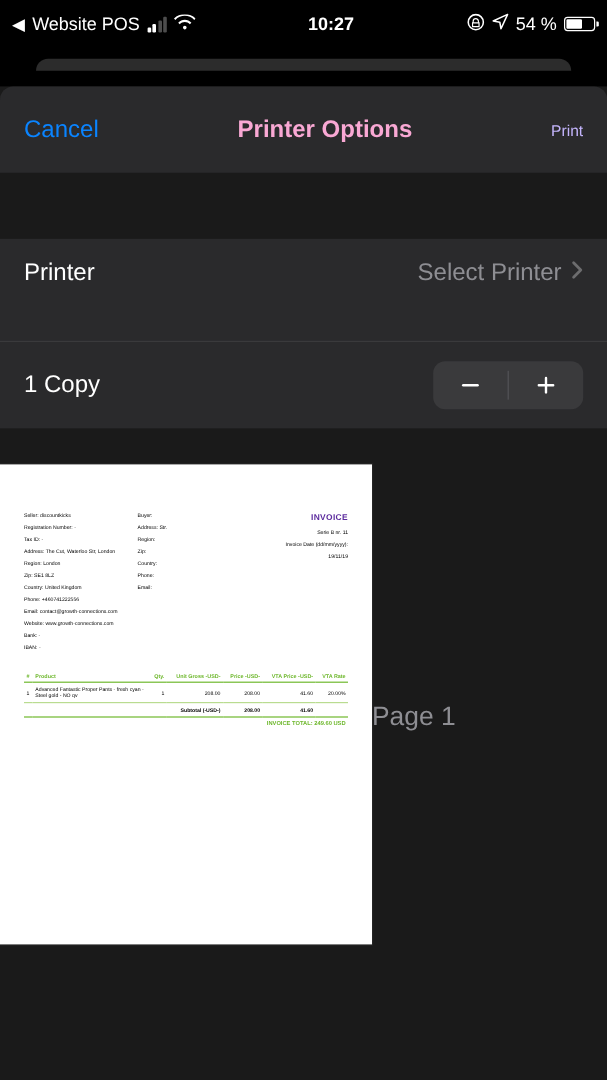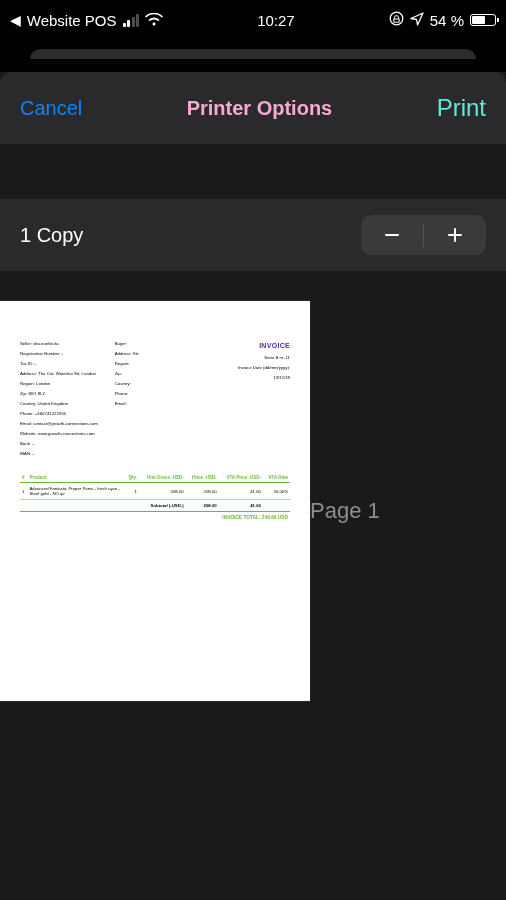--- a/index.html
+++ b/index.html
@@ -17,21 +17,21 @@
     height: 40px;
     display: flex;
     align-items: center;
     justify-content: space-between;
     padding: 0 10px;
     font-size: 15px;
     font-weight: 500;
   }
   .status-left, .status-right { display: flex; align-items: center; gap: 6px; }
   .status-left .back-caret { font-size: 14px; }
-  .time { font-weight: 400; }
+  .time { font-weight: 700; }
   .battery {
     display: inline-block;
     width: 26px; height: 12px;
     border: 1.5px solid #fff;
     border-radius: 3px;
     position: relative;
   }
   .battery::after {
     content: '';
     position: absolute;
@@ -65,21 +65,21 @@
     height: 72px;
     background: #2a2a2c;
     display: flex;
     align-items: center;
     justify-content: space-between;
     padding: 0 20px;
     border-radius: 11px 11px 0 0;
   }
   .nav-left { color: #0a84ff; font-size: 20px; }
   .nav-title { font-size: 20px; font-weight: 600; color: #f9a8d4; }
-  .nav-right { color: #5eead4; font-size: 24px; }
+  .nav-right { color: #c4b5fd; font-size: 13px; }
 
   .settings {
     margin-top: 55px;
     background: #2a2a2c;
   }
   .row {
     display: flex;
     align-items: center;
     justify-content: space-between;
     padding: 16px 20px;
@@ -230,20 +230,31 @@
 
 <div class="sheet">
 
   <div class="nav-bar">
     <div class="nav-left">Cancel</div>
     <div class="nav-title">Printer Options</div>
     <div class="nav-right">Print</div>
   </div>
 
   <div class="settings">
+    <div class="row">
+      <div class="row-label">Printer</div>
+      <div class="row-value">
+        <span>Select Printer</span>
+        <span class="chevron">
+          <svg width="10" height="16" viewBox="0 0 10 16">
+              <path d="M2 2l6 6-6 6" fill="none" stroke="#6c6c6e" stroke-width="2.3" stroke-linecap="round" stroke-linejoin="round"></path>
+            </svg>
+        </span>
+      </div>
+    </div>
     <div class="row">
       <div class="row-label">1 Copy</div>
       <div class="stepper">
         <div class="btn">
           <svg width="18" height="18" viewBox="0 0 18 18">
               <path d="M3 9h12" stroke="#fff" stroke-width="2" stroke-linecap="round"></path>
             </svg>
         </div>
         <div class="divider"></div>
         <div class="btn">

